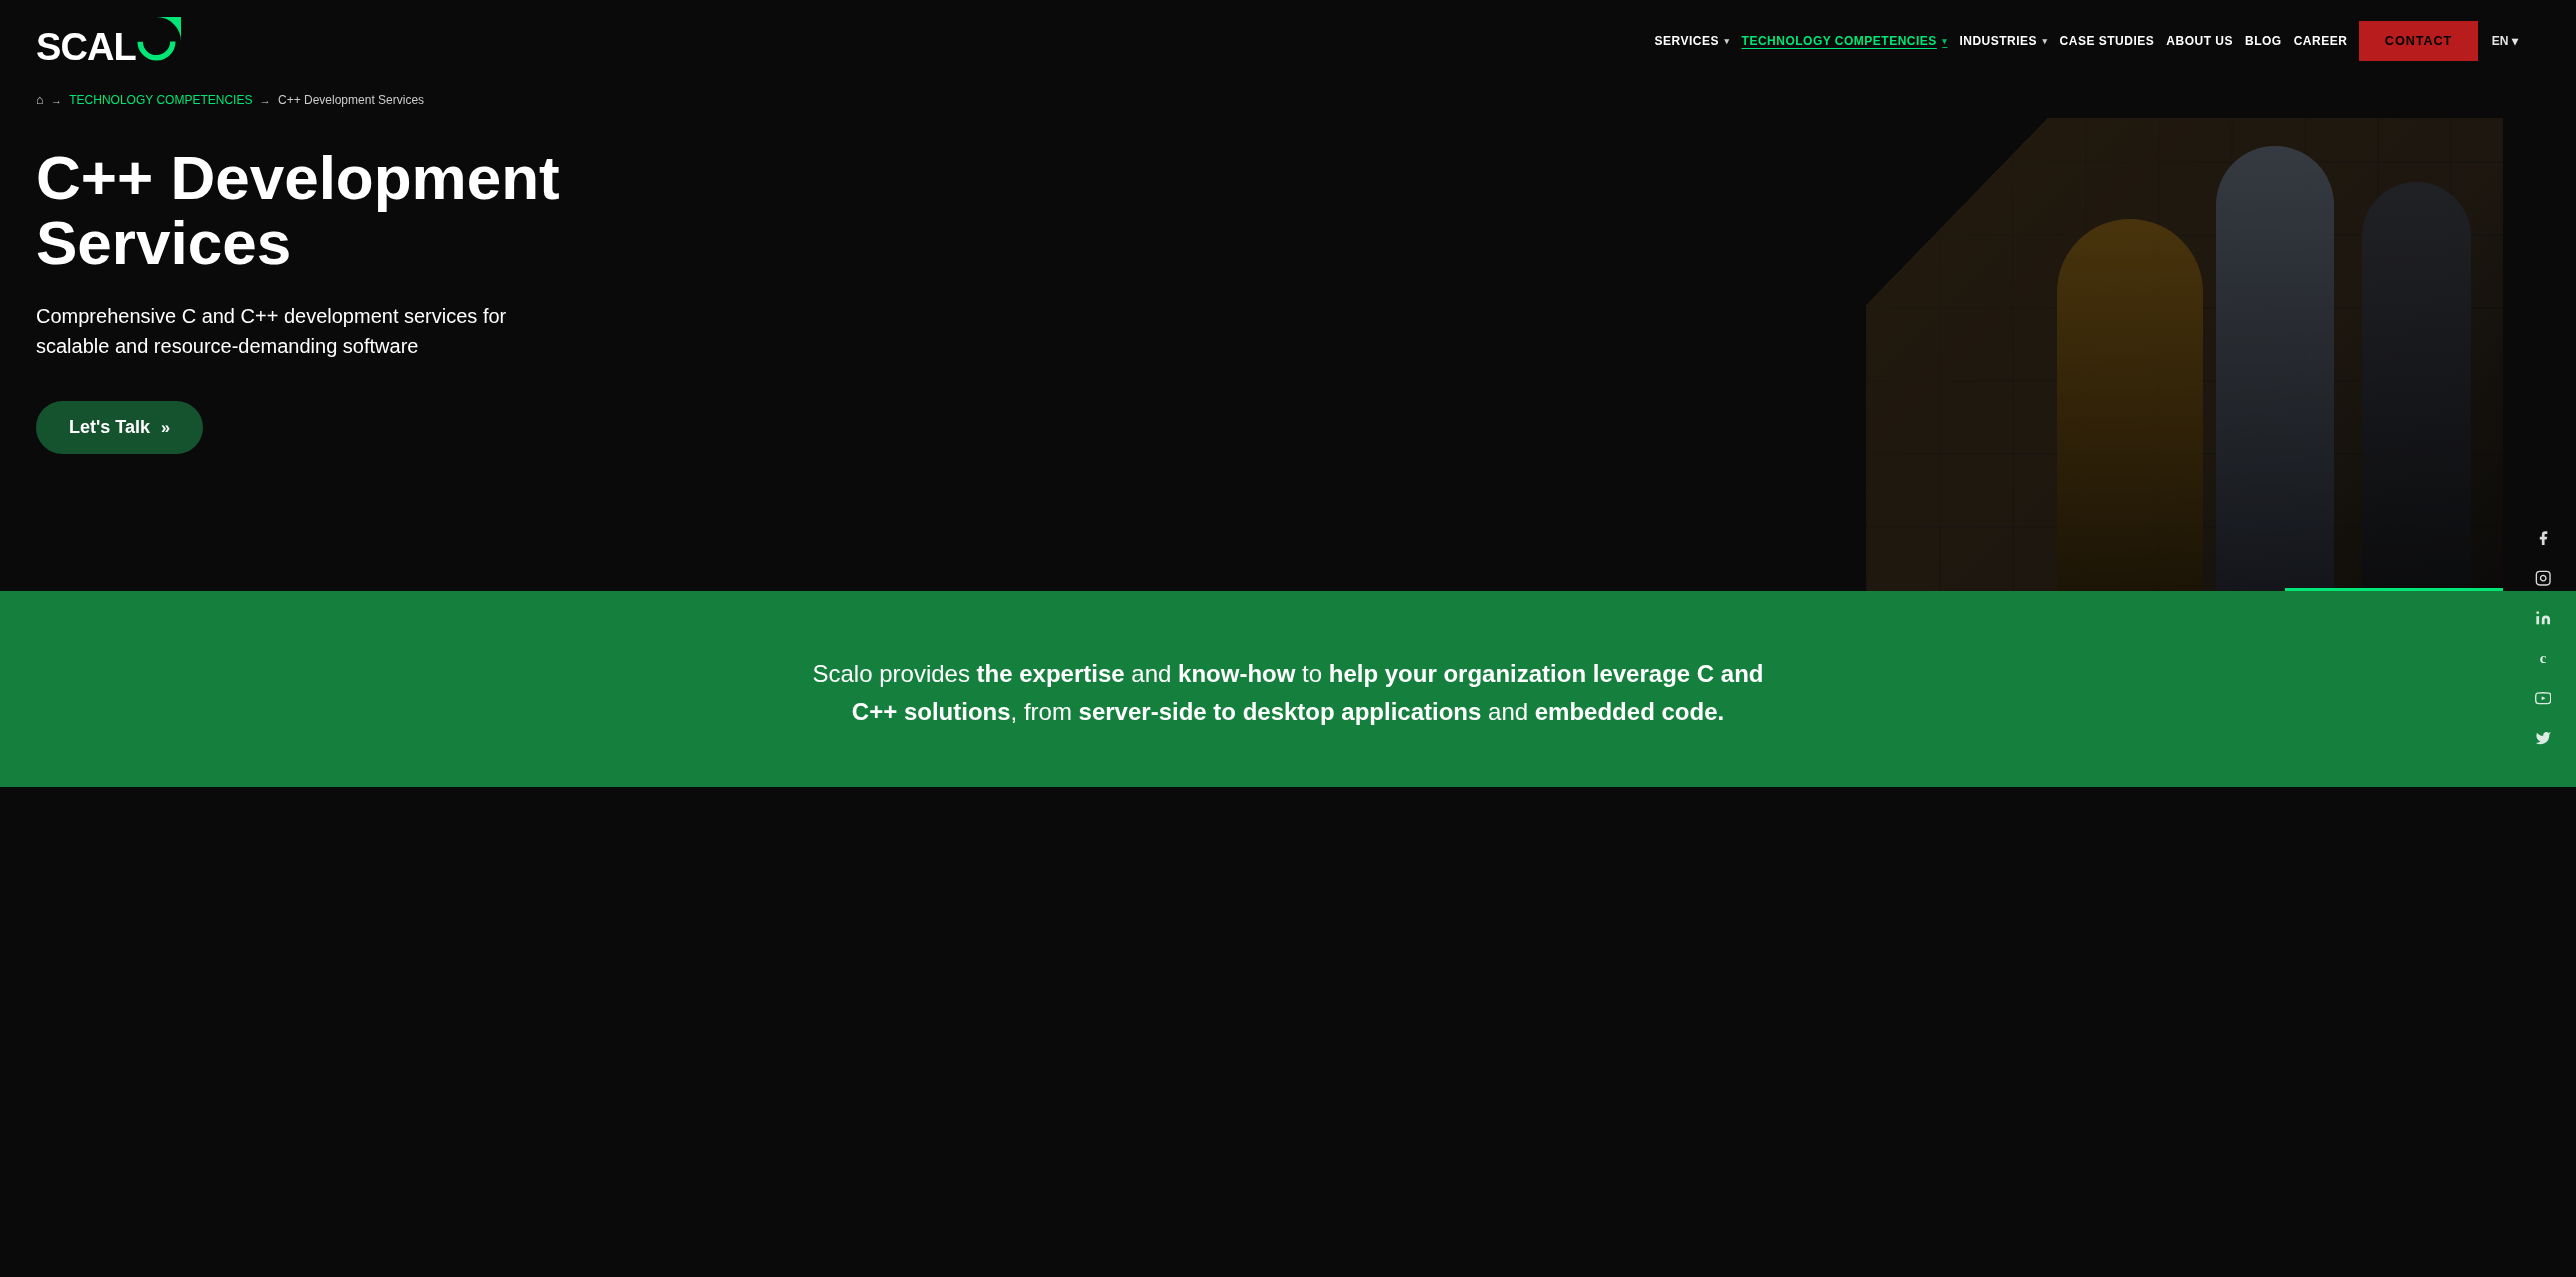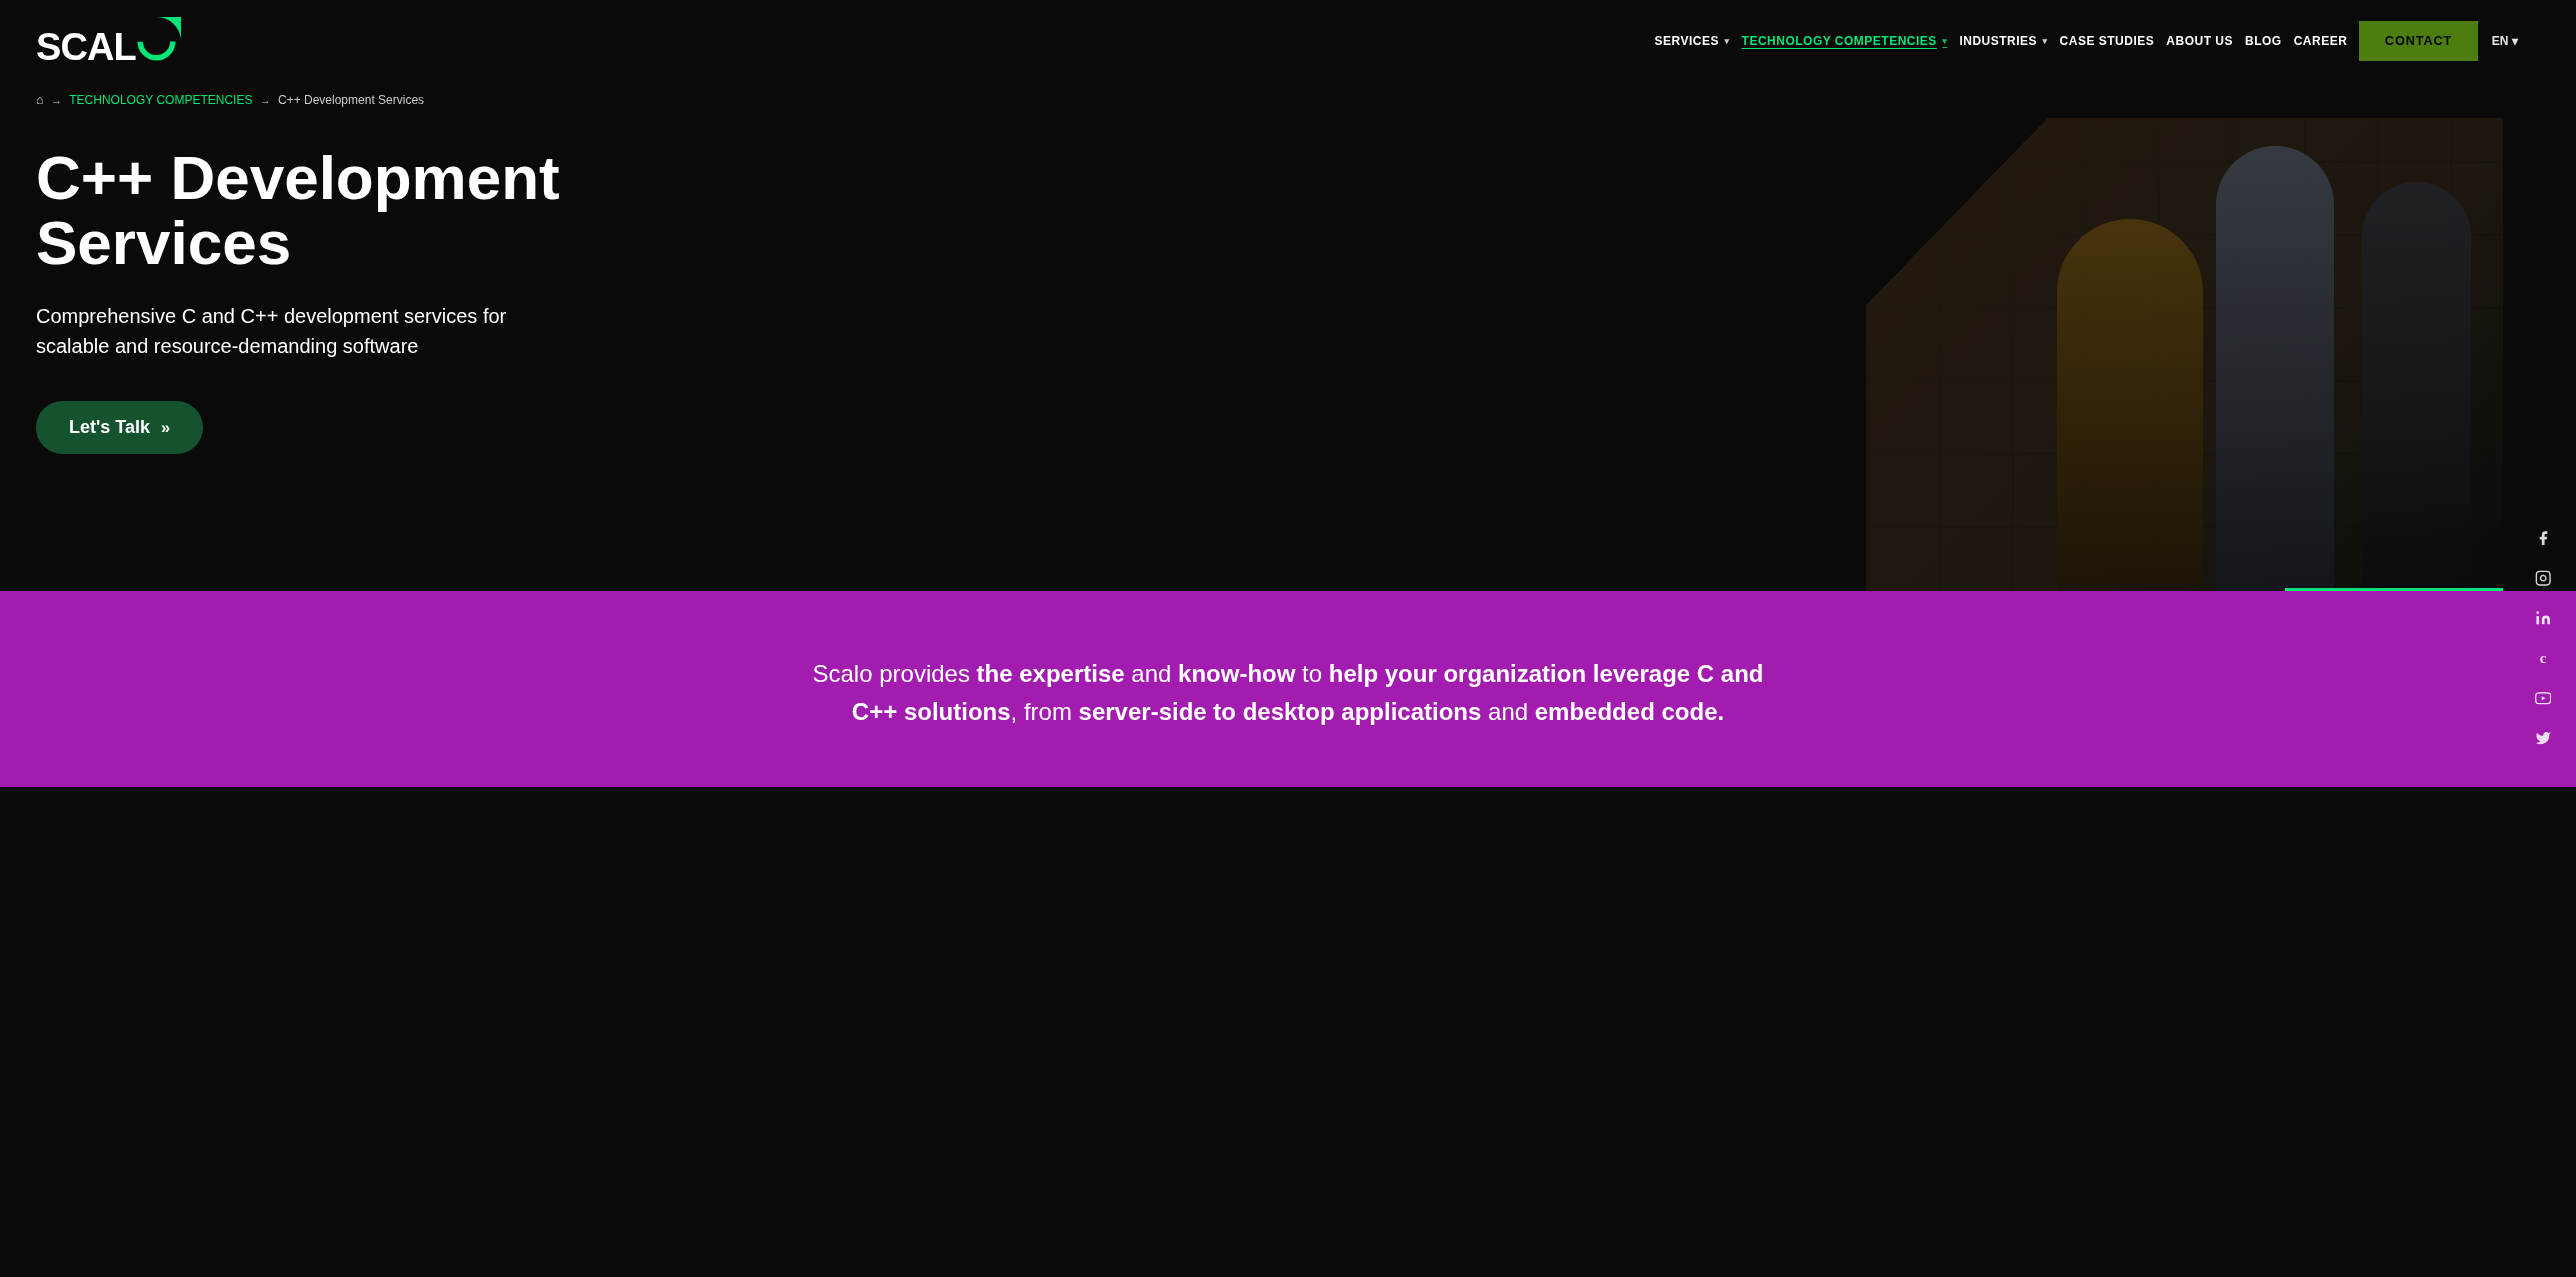--- a/index.html
+++ b/index.html
@@ -73,21 +73,21 @@
       text-decoration: underline;
       text-underline-offset: 2.7px;
     }
 
     .nav-item .chevron {
       font-size: 9px;
       opacity: 0.8;
     }
 
     .contact-btn {
-      background: #4d7c0f;
+      background: #b91c1c;
       color: #000000;
       font-size: 12.7px;
       font-weight: 800;
       letter-spacing: 0.9px;
       text-transform: uppercase;
       padding: 12.7px 25.5px;
       border: none;
       cursor: pointer;
       white-space: nowrap;
       flex-shrink: 0;
@@ -309,21 +309,21 @@
       text-decoration: none;
       display: flex;
       align-items: center;
       justify-content: center;
       width: 22px;
       height: 22px;
     }
 
     
     .lower-section {
-      background: #a21caf;
+      background: #15803d;
       padding: 64px 146px 55px;
     }
 
     .lower-text {
       font-size: 24px;
       line-height: 1.6;
       color: #ffffff;
       font-weight: 400;
       max-width: 1001px;
       margin: 0 auto;

